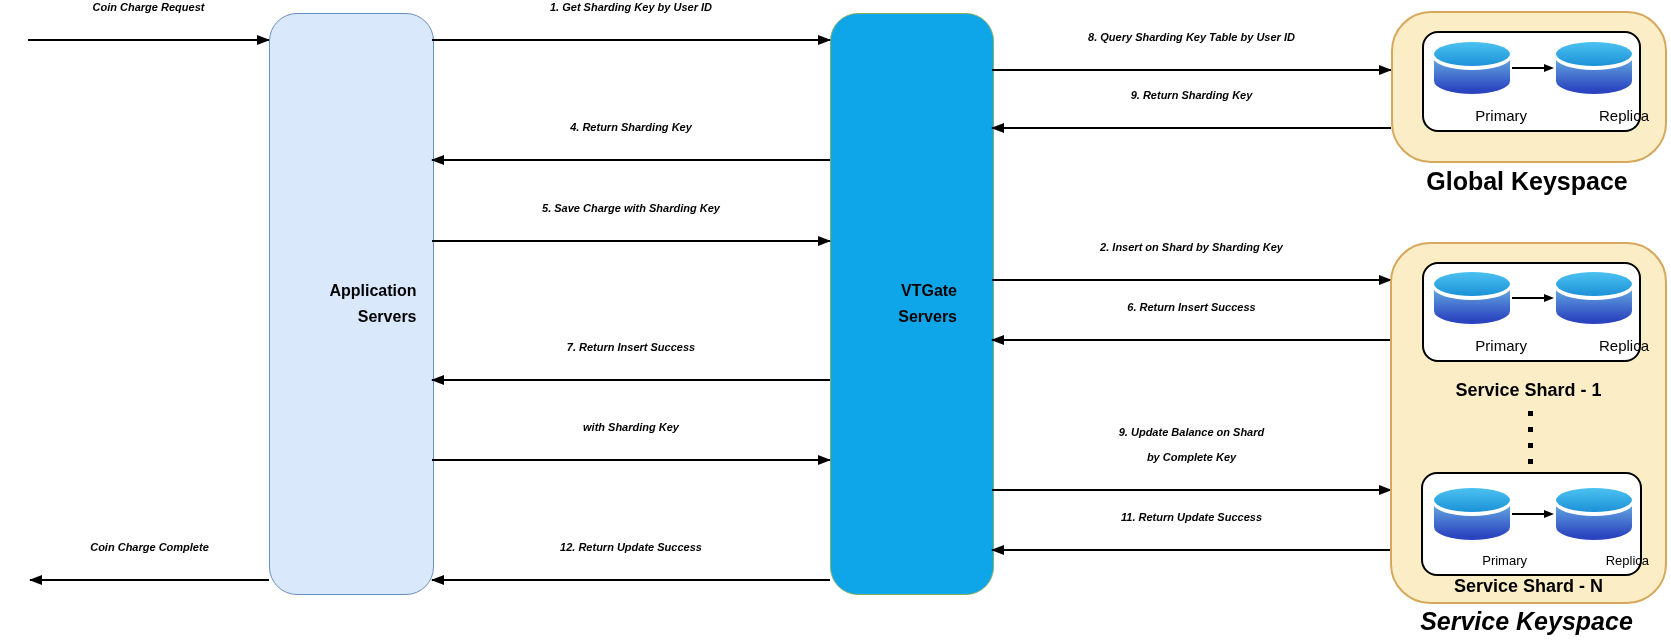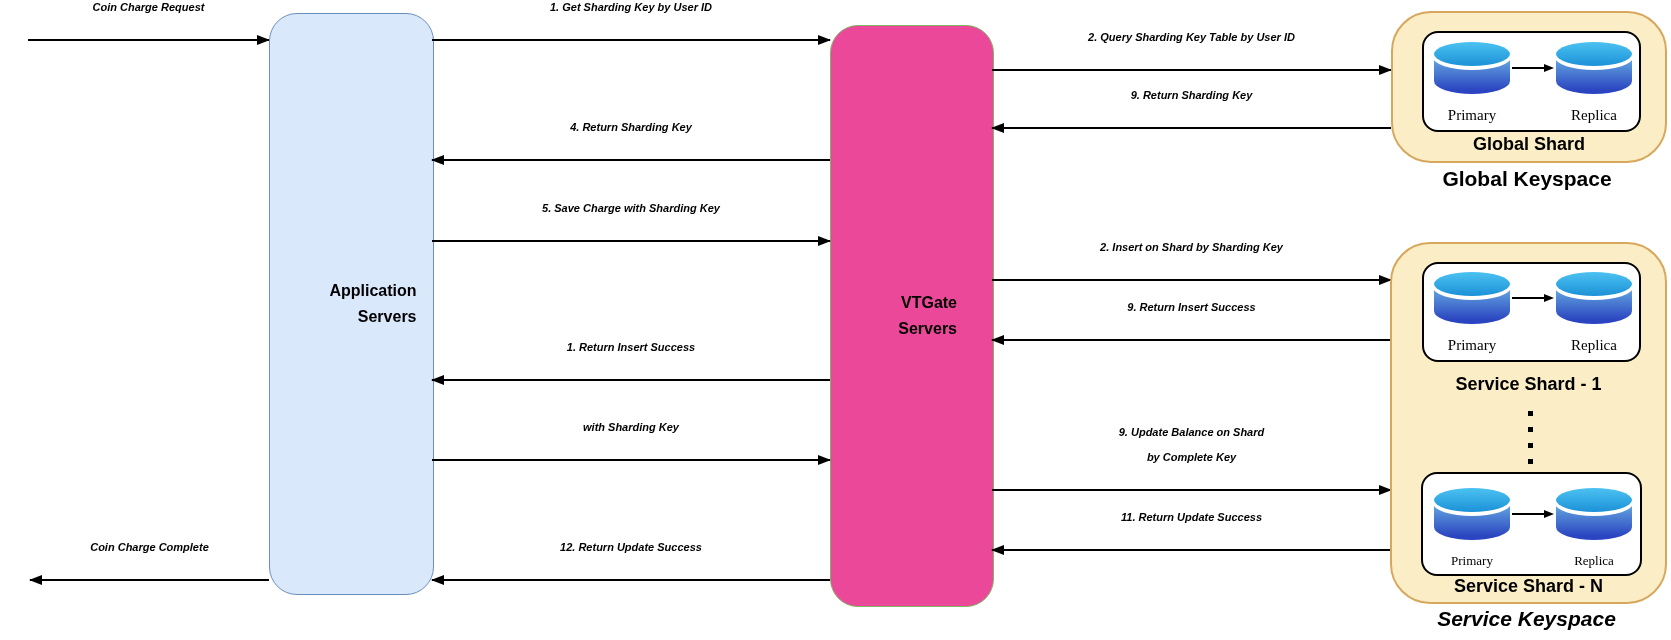--- a/index.html
+++ b/index.html
@@ -3,57 +3,57 @@
 <meta charset="utf-8">
 <style>
   html,body { margin:0; padding:0; background:#fff; }
   .canvas { position:relative; width:1671px; height:640px; background:#ffffff;
             font-family:"Liberation Sans", sans-serif; color:#000; overflow:hidden; }
 
   
   .node { position:absolute; border:1px solid; border-radius:28px;
           display:flex; align-items:center; justify-content:center; }
   .node-app { left:269px; top:13px; width:163px; height:580px; background:#dae8fc; border-color:#6c8ebf; }
-  .node-vtg { left:830px; top:13px; width:162px; height:580px; background:#ec4899; border-color:#82b366;margin-top:12px; }
+  .node-vtg { left:830px; top:13px; width:162px; height:580px; background:#0ea5e9; border-color:#82b366; }
   .node-lbl { font-weight:bold; font-size:16px; line-height:26px; text-align:right; }
   .node-app .node-lbl { width:130px; }
   .node-vtg .node-lbl { width:90px; }
 
   
   .msg { position:absolute; height:0; }
   .ln  { position:absolute; left:0; right:0; top:-1px; height:2px; background:#000; }
   .ah  { position:absolute; top:-5px; width:0; height:0;
          border-top:5px solid transparent; border-bottom:5px solid transparent; }
   .ah-r { right:-1px; border-left:13px solid #000; }
   .ah-l { left:-1px;  border-right:13px solid #000; }
   .lbl { position:absolute; left:0; right:0; bottom:20px; text-align:center;
          font-weight:bold; font-size:11px; line-height:25px; white-space:nowrap;font-style:italic; }
 
   
   .keyspace { position:absolute; background:#fbeec6; border:2px solid #d6a75c; border-radius:40px; }
   .ks-global  { left:1391px; top:11px;  width:272px; height:148px; }
   .ks-service { left:1390px; top:242px; width:273px; height:358px; }
-  .ks-title { position:absolute; text-align:center; font-weight:bold; font-size:21px; white-space:nowrap; }
+  .ks-title { position:absolute; text-align:center; font-weight:bold; font-size:25px; white-space:nowrap; }
   .shardbox { position:absolute; background:#fff; border:2px solid #000; border-radius:16px; }
   .shard-name { position:absolute; left:0; right:0; text-align:center; font-weight:bold; font-size:18px; white-space:nowrap; }
 
   
   .cyl { position:absolute; width:76px; height:52px; }
   .cyl-body { position:absolute; left:0; top:13px; width:76px; height:39px;
               background:linear-gradient(180deg,#6ab2e4 0%,#2b45c0 90%);
               border-radius:0 0 38px 38px / 0 0 13px 13px; }
   .cyl-rim  { position:absolute; left:-1px; top:2px; width:78px; height:26px; background:#fff; border-radius:50%; }
   .cyl-top  { position:absolute; left:0; top:0; width:76px; height:24px;
               background:linear-gradient(180deg,#4cc2f1 0%,#1b91d8 100%); border-radius:50%; }
 
   .mini-ln { position:absolute; height:2px; background:#000; }
   .mini-ah { position:absolute; width:0; height:0; border-top:4px solid transparent;
              border-bottom:4px solid transparent; border-left:10px solid #000; }
 
-  .pr-lbl { position:absolute; width:110px; text-align:center; font-size:15px; white-space:nowrap;font-family:Liberation Serif, serif; }
+  .pr-lbl { position:absolute; width:110px; text-align:right; font-size:15px; white-space:nowrap; }
   .pr-sm  { font-size:13px; }
 
   .dot { position:absolute; width:5px; height:5px; background:#000; }
 </style>
 </head>
 <body>
 
 <div class="canvas">
 
   <div class="msg" style="left:28px; top:40px; width:241px;">
@@ -83,54 +83,54 @@
     <div class="lbl">4. Return Sharding Key</div>
     <div class="ln"></div>
     <div class="ah ah-l"></div>
   </div>
   <div class="msg" style="left:432px; top:241px; width:398px;">
     <div class="lbl">5. Save Charge with Sharding Key</div>
     <div class="ln"></div>
     <div class="ah ah-r"></div>
   </div>
   <div class="msg" style="left:432px; top:380px; width:398px;">
-    <div class="lbl">1. Return Insert Success</div>
+    <div class="lbl">7. Return Insert Success</div>
     <div class="ln"></div>
     <div class="ah ah-l"></div>
   </div>
   <div class="msg" style="left:432px; top:460px; width:398px;">
     <div class="lbl">
       <div>with Sharding Key</div>
     </div>
     <div class="ln"></div>
     <div class="ah ah-r"></div>
   </div>
   <div class="msg" style="left:432px; top:580px; width:398px;">
     <div class="lbl">12. Return Update Success</div>
     <div class="ln"></div>
     <div class="ah ah-l"></div>
   </div>
 
   <div class="msg" style="left:992px; top:70px; width:399px;">
-    <div class="lbl">2. Query Sharding Key Table by User ID</div>
+    <div class="lbl">8. Query Sharding Key Table by User ID</div>
     <div class="ln"></div>
     <div class="ah ah-r"></div>
   </div>
   <div class="msg" style="left:992px; top:128px; width:399px;">
     <div class="lbl">9. Return Sharding Key</div>
     <div class="ln"></div>
     <div class="ah ah-l"></div>
   </div>
   <div class="msg" style="left:992px; top:280px; width:399px;">
     <div class="lbl">2. Insert on Shard by Sharding Key</div>
     <div class="ln"></div>
     <div class="ah ah-r"></div>
   </div>
   <div class="msg" style="left:992px; top:340px; width:399px;">
-    <div class="lbl">9. Return Insert Success</div>
+    <div class="lbl">6. Return Insert Success</div>
     <div class="ln"></div>
     <div class="ah ah-l"></div>
   </div>
   <div class="msg" style="left:992px; top:490px; width:399px;">
     <div class="lbl">
       <div>9. Update Balance on Shard</div>
       <div>by Complete Key</div>
     </div>
     <div class="ln"></div>
     <div class="ah ah-r"></div>
@@ -151,42 +151,41 @@
       <div class="mini-ln" style="left:88px; top:34px; width:34px;"></div>
       <div class="mini-ah" style="left:120px; top:31px;"></div>
       <div class="cyl" style="left:132px; top:9px;">
         <div class="cyl-body"></div>
         <div class="cyl-rim"></div>
         <div class="cyl-top"></div>
       </div>
       <div class="pr-lbl" style="left:-7px; top:74px;">Primary</div>
       <div class="pr-lbl" style="left:115px; top:74px;">Replica</div>
     </div>
-    <div class="shard-name" style="top:121px;">Global Shard</div>
   </div>
   <div class="ks-title" style="left:1391px; top:167px; width:272px;">Global Keyspace</div>
 
   <div class="keyspace ks-service">
     <div class="shardbox" style="left:30px; top:18px; width:215px; height:96px;">
       <div class="cyl" style="left:10px; top:8px;">
         <div class="cyl-body"></div>
         <div class="cyl-rim"></div>
         <div class="cyl-top"></div>
       </div>
       <div class="mini-ln" style="left:88px; top:33px; width:34px;"></div>
       <div class="mini-ah" style="left:120px; top:30px;"></div>
       <div class="cyl" style="left:132px; top:8px;">
         <div class="cyl-body"></div>
         <div class="cyl-rim"></div>
         <div class="cyl-top"></div>
       </div>
       <div class="pr-lbl" style="left:-7px; top:73px;">Primary</div>
       <div class="pr-lbl" style="left:115px; top:73px;">Replica</div>
     </div>
-    <div class="shard-name" style="top:130px;">Service Shard - 1</div>
+    <div class="shard-name" style="top:136px;">Service Shard - 1</div>
 
     <div>
       <div class="dot" style="left:136px; top:167px;"></div>
       <div class="dot" style="left:136px; top:183px;"></div>
       <div class="dot" style="left:136px; top:199px;"></div>
       <div class="dot" style="left:136px; top:215px;"></div>
     </div>
 
     <div class="shardbox" style="left:29px; top:228px; width:217px; height:100px;">
       <div class="cyl" style="left:11px; top:14px;">

